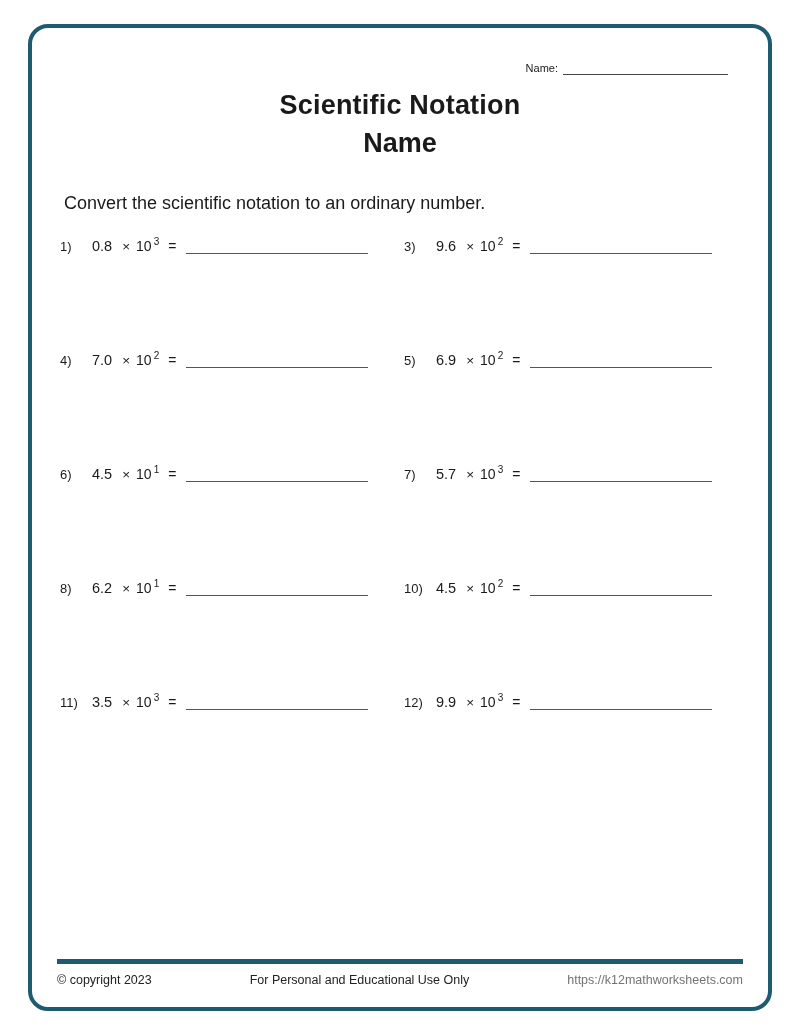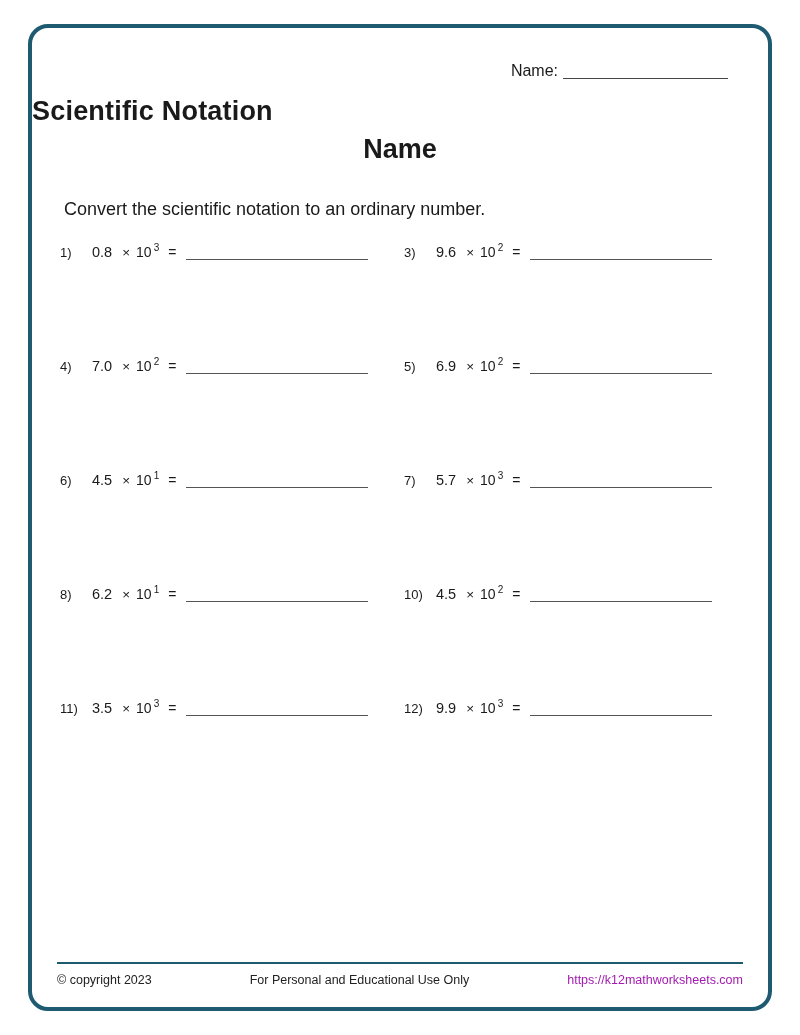--- a/index.html
+++ b/index.html
@@ -14,32 +14,33 @@
   .frame {
     position: absolute;
     left: 28px; top: 24px; right: 28px; bottom: 24px;
     border: 4px solid #1e5b70;
     border-radius: 20px;
     background: #fff;
   }
   .name-row {
     text-align: right;
     margin: 34px 40px 0 0;
-    font-size: 16px;
+    font-size: 11px;
   }
   .name-line {
     display: inline-block;
     width: 165px;
     border-bottom: 1px solid #444;
     height: 6px;
     position: relative;
     top: 3px;
     margin-left: 5px;
   }
   .title {
+    text-align: center;
     font-size: 27px;
     font-weight: bold;
     margin-top: 16px;
     letter-spacing: 0.2px;
   }
   .subtitle {
     text-align: center;
     font-size: 27px;
     font-weight: bold;
     margin-top: 7px;
@@ -77,30 +78,30 @@
     width: 182px;
     border-bottom: 1px solid #555;
     height: 6px;
     position: relative;
     top: 3px;
     margin-left: 10px;
   }
   .footer {
     position: absolute;
     left: 25px; right: 25px; bottom: 20px;
-    border-top: 2px solid #0c4a6e;
+    border-top: 5px solid #0c4a6e;
     padding-top: 9px;
     display: flex;
     justify-content: space-between;
     align-items: baseline;
     font-size: 12.5px;
     color: #222;
     gap: 40px;
   }
-  .footer .url { color: #a21caf; text-decoration: none; }
+  .footer .url { color: #737373; text-decoration: none; }
 </style>
 </head>
 <body>
 
 <div class="frame" style="border-color: rgb(30, 91, 112);">
 
   <div class="name-row">
     <span>Name:</span><span class="name-line"></span>
   </div>
 

